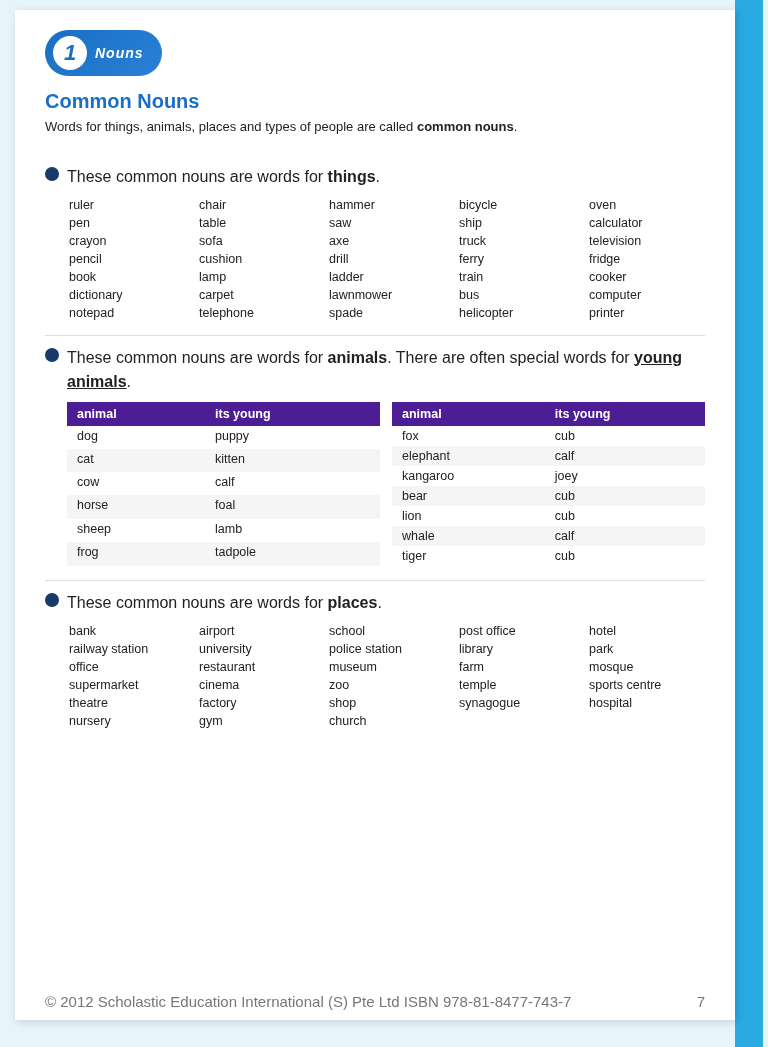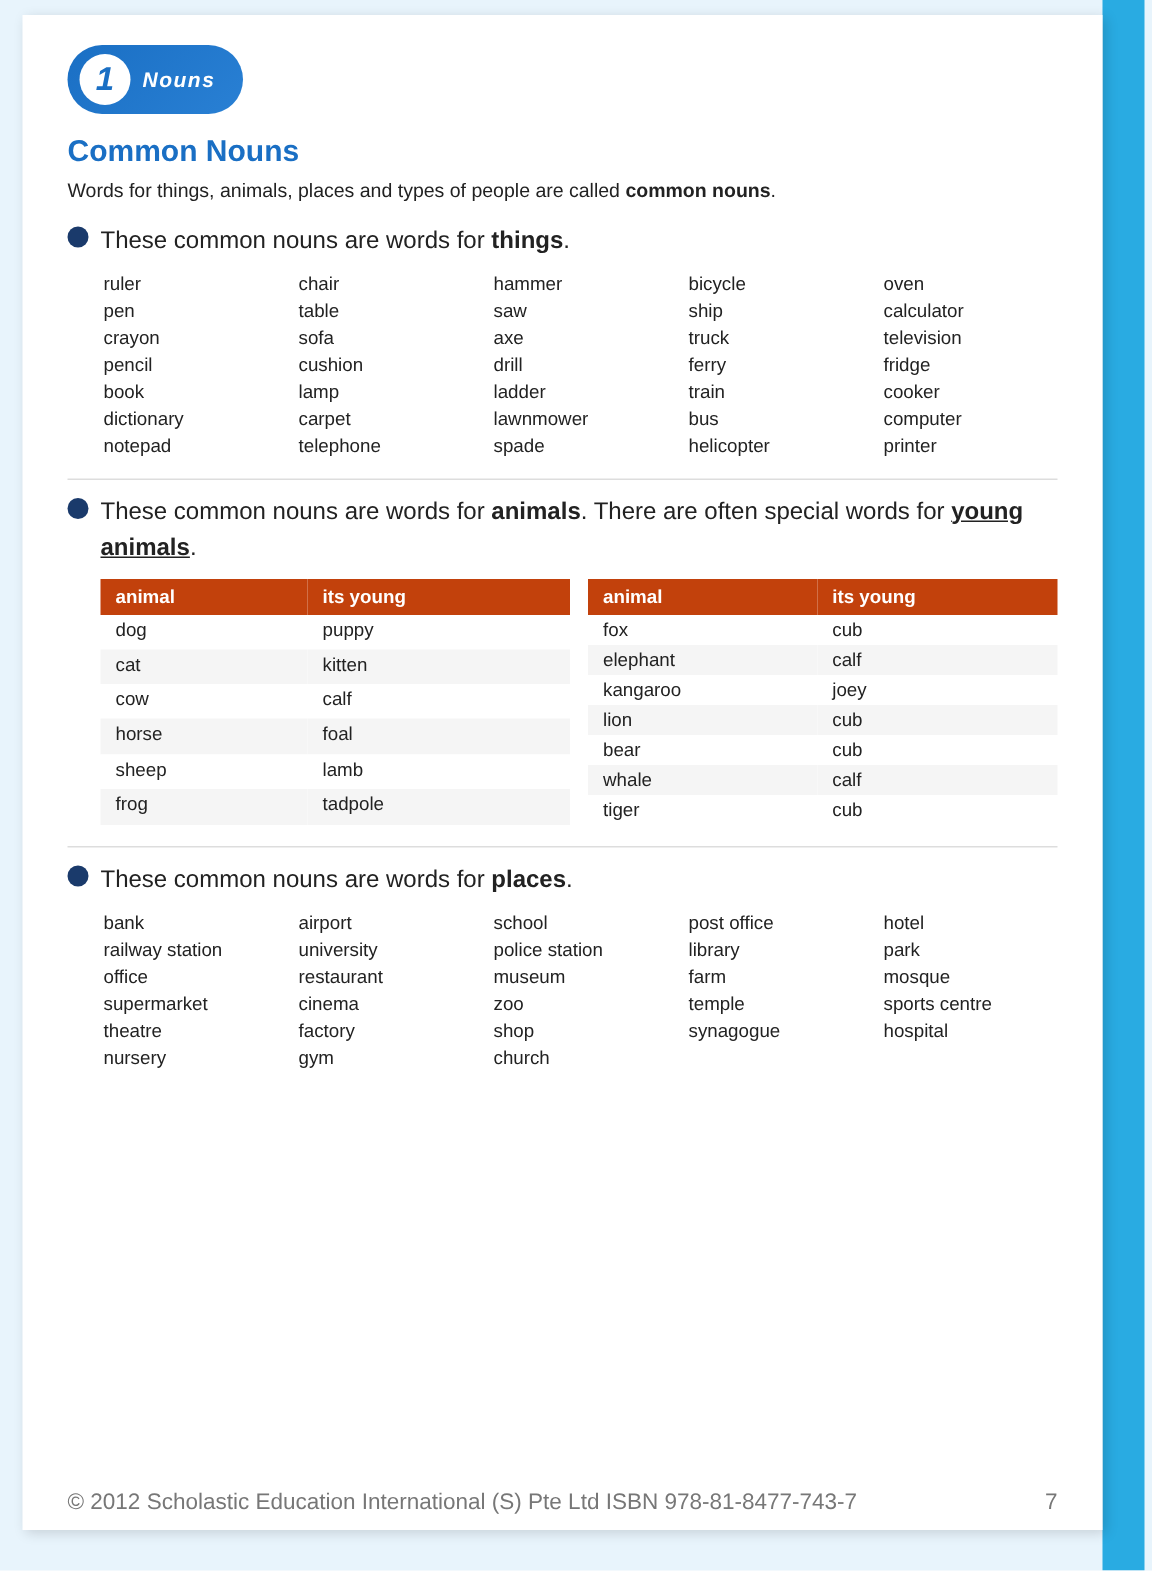--- a/index.html
+++ b/index.html
@@ -66,21 +66,21 @@
     .bold { font-weight: bold; }
     .section-heading {
       color: #1a6fc4;
       font-size: 20px;
       font-weight: 800;
       margin-bottom: 4px;
     }
     .section-subtext {
       font-size: 13px;
       color: #222;
-      margin-bottom: 12px;
+      margin-bottom: 28px;
       line-height: 1.5;
     }
     
     .bullet-section {
       margin-bottom: 14px;
     }
     .bullet-header {
       display: flex;
       align-items: flex-start;
       margin-bottom: 8px;
@@ -118,21 +118,21 @@
       gap: 12px;
       margin-left: 22px;
       margin-bottom: 10px;
     }
     .animal-table {
       flex: 1;
       border-collapse: collapse;
       font-size: 12.5px;
     }
     .animal-table th {
-      background: #c2410c;
+      background: #4c1d95;
       color: white;
       padding: 5px 10px;
       text-align: left;
       font-weight: 600;
       font-size: 12.5px;
     }
     .animal-table td {
       padding: 3px 10px;
       color: #222;
       vertical-align: top;
@@ -294,25 +294,25 @@
             </tr>
           <tr>
               <td>elephant</td>
               <td>calf</td>
             </tr>
           <tr>
               <td>kangaroo</td>
               <td>joey</td>
             </tr>
           <tr>
+              <td>bear</td>
+              <td>cub</td>
+            </tr>
+          <tr>
               <td>lion</td>
-              <td>cub</td>
-            </tr>
-          <tr>
-              <td>bear</td>
               <td>cub</td>
             </tr>
           <tr>
               <td>whale</td>
               <td>calf</td>
             </tr>
           <tr>
               <td>tiger</td>
               <td>cub</td>
             </tr>

